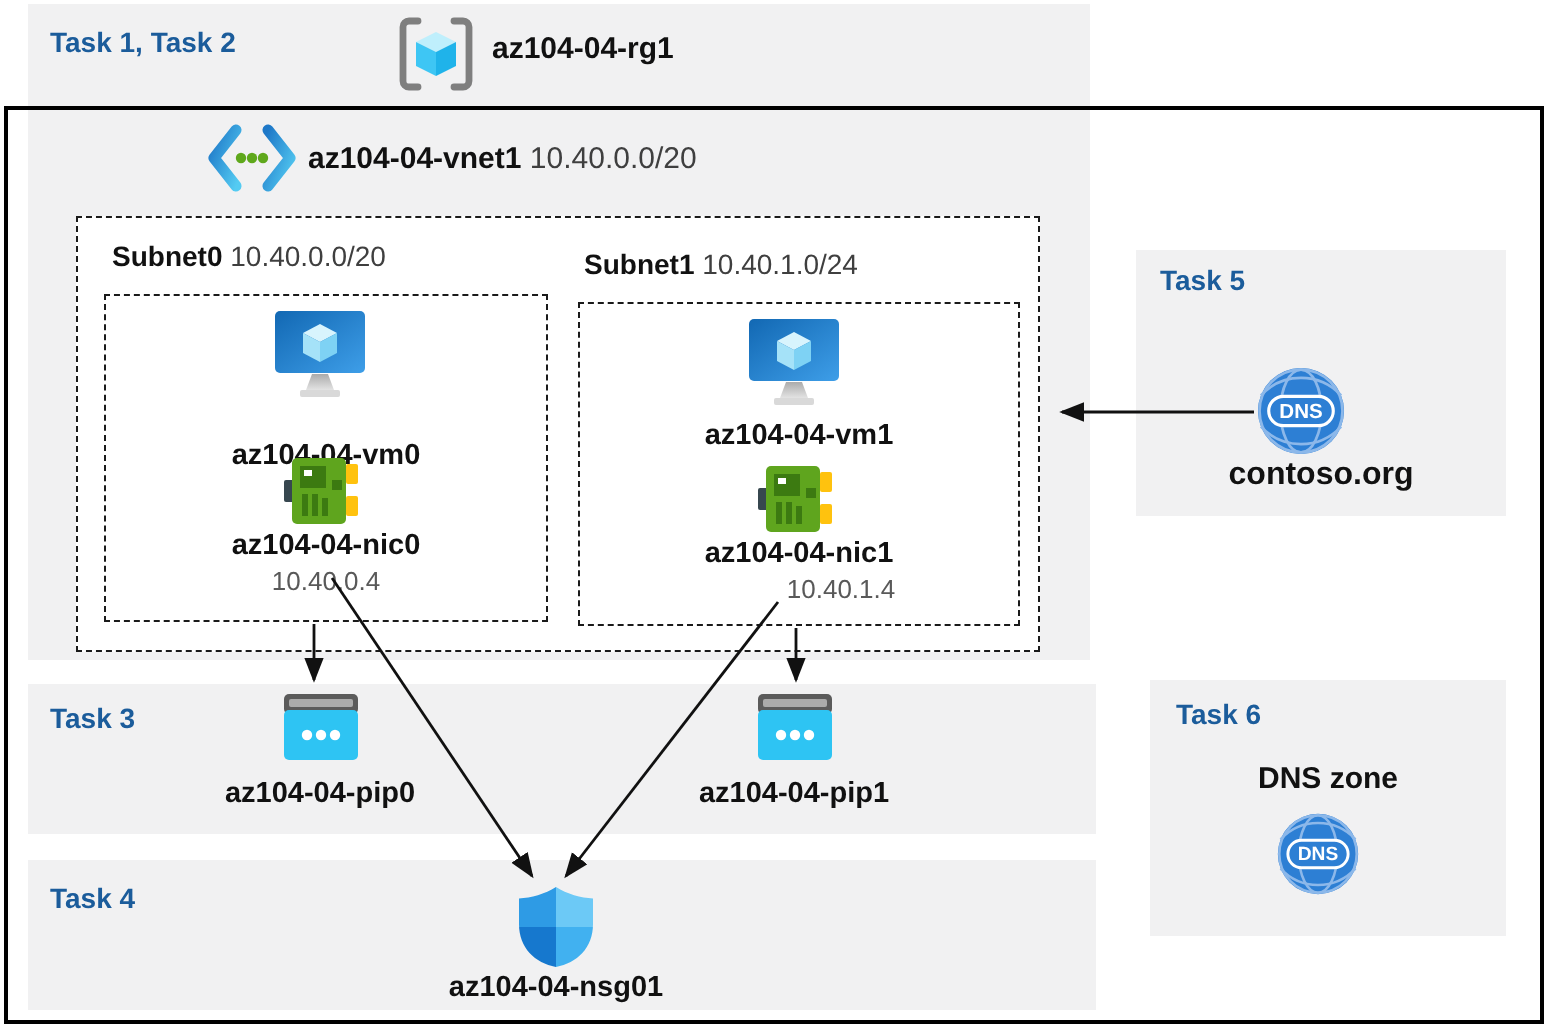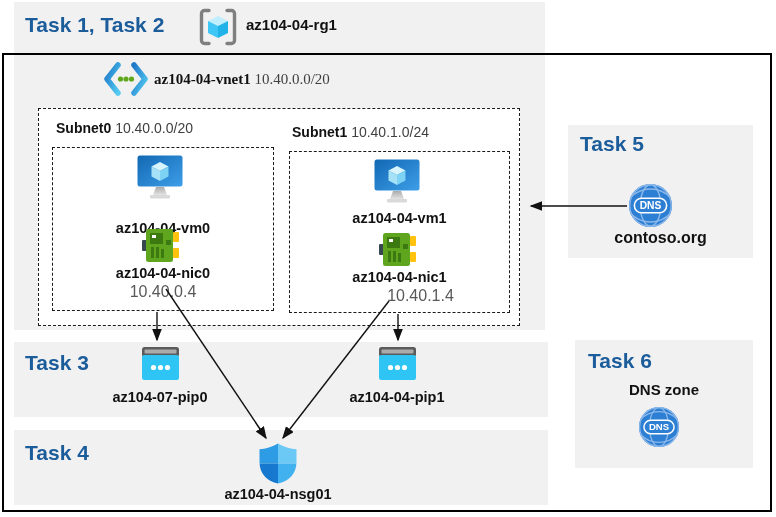--- a/index.html
+++ b/index.html
@@ -16,25 +16,25 @@
   .band-task4{left:14px;top:430px;width:534px;height:75px;}
   .box-task5{left:568px;top:125px;width:185px;height:133px;}
   .box-task6{left:575px;top:340px;width:178px;height:128px;}
   
   .dashed{border:1.6px dashed #1a1a1a;box-sizing:border-box;background:#ffffff;z-index:3;}
   .subnets-wrap{left:38px;top:108px;width:482px;height:218px;}
   .subnet0-box{left:52px;top:147px;width:222px;height:164px;}
   .subnet1-box{left:289px;top:151px;width:221px;height:162px;}
   
   .t{z-index:4;white-space:nowrap;color:#161616;}
-  .task-heading{font-size:21px;font-weight:700;color:#1B5C9B;}
+  .task-heading{font-size:14px;font-weight:700;color:#1B5C9B;}
   .bold-name{font-size:14.5px;font-weight:700;color:#111;}
   .center{text-align:center;}
   .cidr{font-weight:400;color:#3F3F3F;}
-  .ip{font-size:16px;color:#595959;text-align:center;}
+  .ip{font-size:13px;color:#595959;text-align:center;}
   .subnet-lab{font-size:14px;font-weight:700;color:#111;}
   .icon{z-index:4;}
   .icon svg{display:block;}
   #arrows{left:0;top:0;z-index:6;pointer-events:none;}
 </style>
 </head>
 <body>
 
 <div class="canvas">
 
@@ -65,21 +65,21 @@
             <stop offset="1" stop-color="#54CBF2"></stop>
         </linearGradient>
       </defs>
       <path d="M15,3 L4,17 L15,31" fill="none" stroke="url(#gchev)" stroke-width="5.5" stroke-linecap="round" stroke-linejoin="round"></path>
       <path d="M31,3 L42,17 L31,31" fill="none" stroke="url(#gchev)" stroke-width="5.5" stroke-linecap="round" stroke-linejoin="round"></path>
       <circle cx="17.5" cy="17" r="2.6" fill="#5FA81C"></circle>
       <circle cx="23" cy="17" r="2.6" fill="#5FA81C"></circle>
       <circle cx="28.5" cy="17" r="2.6" fill="#5FA81C"></circle>
     </svg>
   </div>
-  <div class="abs t" style="left:154px;top:71px;font-size:15px;font-family:Liberation Serif, serif;"><span class="bold-name" style="font-size:15px;">az104-04-vnet1</span> <span class="cidr">10.40.0.0/20</span></div>
+  <div class="abs t" style="left:154px;top:71px;font-size:15px;"><span class="bold-name" style="font-size:15px;">az104-04-vnet1</span> <span class="cidr">10.40.0.0/20</span></div>
 
   <div class="abs dashed subnets-wrap"></div>
 
   <div class="abs t subnet-lab" style="left:56px;top:120px;"><span>Subnet0</span> <span class="cidr">10.40.0.0/20</span></div>
   <div class="abs dashed subnet0-box"></div>
   <div class="abs icon" style="left:137px;top:155px;">
     <svg width="46" height="45" viewBox="0 0 46 45">
       <defs>
         <linearGradient id="gmon0" x1="0" y1="0" x2="1" y2="1">
           <stop offset="0" stop-color="#1268B3"></stop>
@@ -154,21 +154,21 @@
   <div class="abs icon" style="left:142px;top:347px;">
     <svg width="37" height="33" viewBox="0 0 37 33">
       <rect x="0" y="0" width="37" height="10" rx="2.5" fill="#5B5B5B"></rect>
       <rect x="2.5" y="2.5" width="32" height="4" rx="1" fill="#ABABAB"></rect>
       <rect x="0" y="8" width="37" height="25" rx="2.5" fill="#2EC4F3"></rect>
       <circle cx="11.5" cy="20.5" r="2.6" fill="#fff"></circle>
       <circle cx="18.5" cy="20.5" r="2.6" fill="#fff"></circle>
       <circle cx="25.5" cy="20.5" r="2.6" fill="#fff"></circle>
     </svg>
   </div>
-  <div class="abs t bold-name center" style="left:80px;top:389px;width:160px;">az104-07-pip0</div>
+  <div class="abs t bold-name center" style="left:80px;top:389px;width:160px;">az104-04-pip0</div>
   <div class="abs icon" style="left:379px;top:347px;">
     <svg width="37" height="33" viewBox="0 0 37 33">
       <rect x="0" y="0" width="37" height="10" rx="2.5" fill="#5B5B5B"></rect>
       <rect x="2.5" y="2.5" width="32" height="4" rx="1" fill="#ABABAB"></rect>
       <rect x="0" y="8" width="37" height="25" rx="2.5" fill="#2EC4F3"></rect>
       <circle cx="11.5" cy="20.5" r="2.6" fill="#fff"></circle>
       <circle cx="18.5" cy="20.5" r="2.6" fill="#fff"></circle>
       <circle cx="25.5" cy="20.5" r="2.6" fill="#fff"></circle>
     </svg>
   </div>

